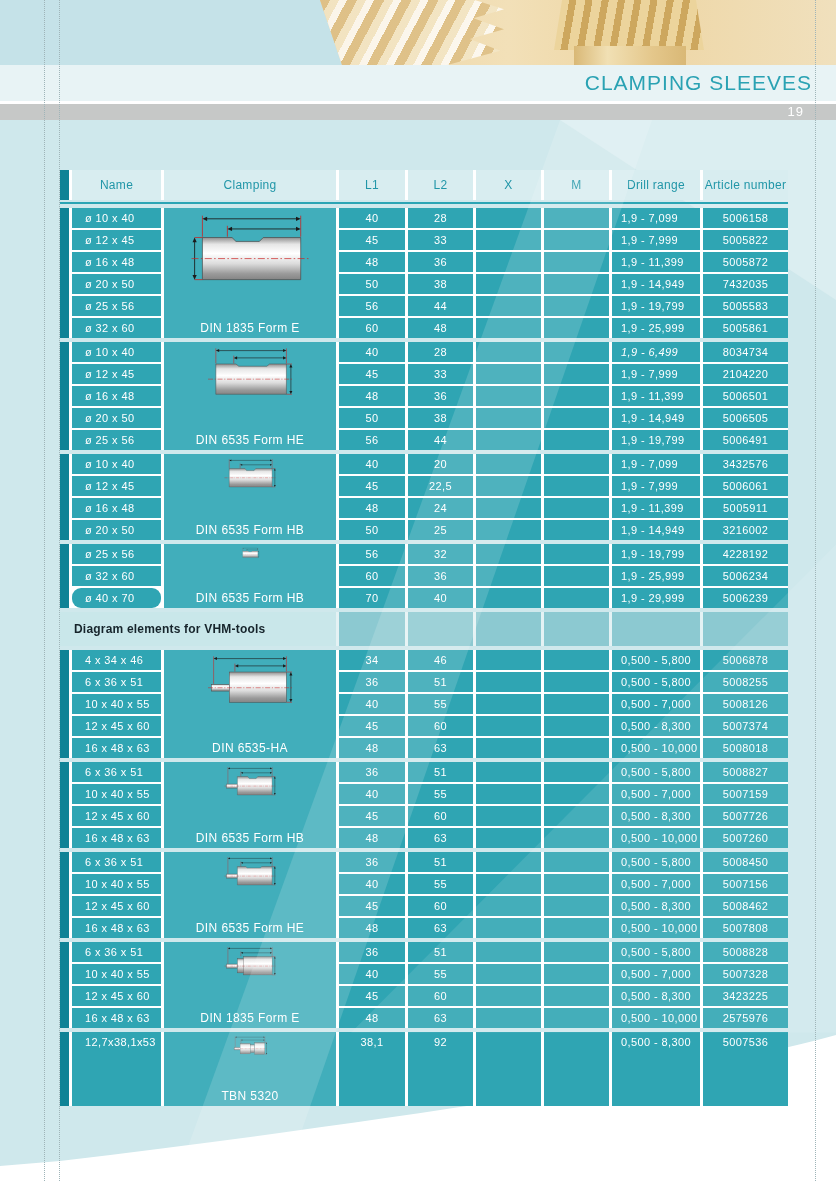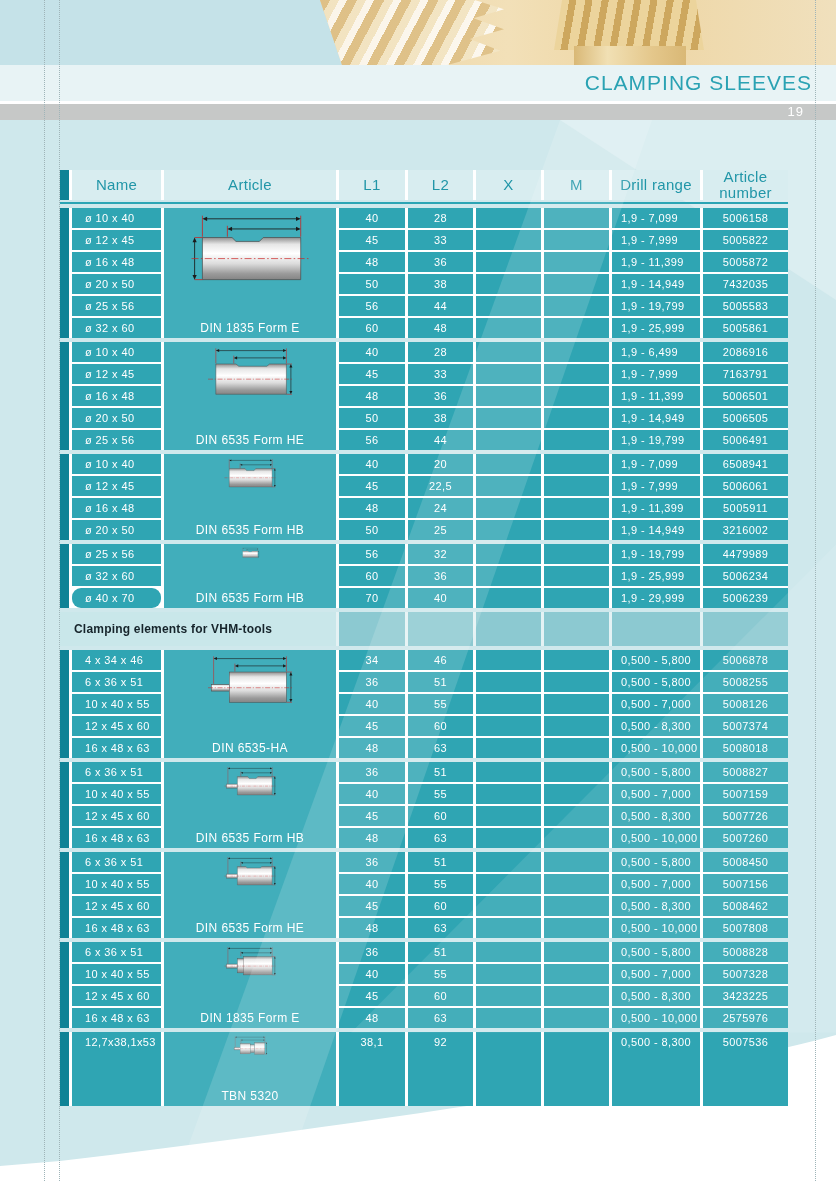--- a/index.html
+++ b/index.html
@@ -33,21 +33,21 @@
   .sheen.s1{background:rgba(255,255,255,.15);clip-path:polygon(67% 0,78% 0,34% 100%,21% 100%);}
   .sheen.s2{background:rgba(255,255,255,.10);clip-path:polygon(100% 40%,100% 86%,42% 86%);}
 
   .guide{position:absolute;top:0;height:1181px;width:0;border-left:1px dotted #9fb4b8;z-index:9;}
 
   
   .tbl{position:absolute;left:60px;top:50px;width:728px;z-index:2;}
   .grid{display:grid;grid-template-columns:9px 89px 172px 66px 65px 65px 65px 88px 85px;column-gap:3px;}
   .hdr{background:#ffffff;}
   .hcell{height:30px;display:flex;align-items:center;justify-content:center;text-align:center;
-         background:#d8edf0;color:#2196a8;font-size:15px;line-height:1.05;letter-spacing:.3px;}
+         background:#d8edf0;color:#2196a8;font-size:12px;line-height:1.05;letter-spacing:.3px;}
   .hacc{background:#0f8396;}
   .hrule{height:2px;background:#2ba4b4;margin-top:2px;}
 
   .group{margin-top:4px;row-gap:2px;grid-auto-rows:20px;background:#ffffff;}
   .group .cell{display:flex;align-items:center;background:#2fa5b3;color:#ffffff;
                font-size:11px;letter-spacing:.4px;white-space:nowrap;}
   .acc{grid-column:1;background:#0f8396;}
   .c-name{grid-column:2;padding-left:13px;}
   .dcell{grid-column:3;background:#41aebb;display:flex;flex-direction:column;align-items:center;
          justify-content:flex-end;padding:3px 5px 2px;overflow:hidden;gap:32px;}
@@ -103,21 +103,21 @@
 <div class="content">
   <svg class="bg-svg" width="836" height="1061" viewBox="0 0 836 1061">
     <path d="M60,1041 C400,1000 690,955 836,915 L836,1061 L0,1061 L0,1046 Z" fill="#ffffff"></path>
     <path d="M560,0 L836,0 L836,180 Z" fill="rgba(255,255,255,0.25)"></path>
   </svg>
 
   <div class="tbl">
     <div class="grid hdr">
       <div class="hacc"></div>
       <div class="hcell">Name</div>
-      <div class="hcell">Article</div>
+      <div class="hcell">Clamping</div>
       <div class="hcell">L1</div>
       <div class="hcell">L2</div>
       <div class="hcell">X</div>
       <div class="hcell">M</div>
       <div class="hcell">Drill range</div>
       <div class="hcell">Article number</div>
     </div>
     <div class="hrule"></div>
     <div id="table-groups">
         <div class="grid group">
@@ -207,29 +207,29 @@
               <line x1="158" y1="39" x2="158" y2="83" stroke="#1b1b1b" stroke-width="1.1"></line>
               <line x1="10" y1="61" x2="162" y2="61" stroke="#c22" stroke-width="0.9" stroke-dasharray="9 3 2 3"></line>
             </svg>
             <div class="dlabel">DIN 6535 Form HE</div>
           </div>
           <div class="cell c-name" style="grid-row: 1;">ø 10 x 40</div>
           <div class="cell c-l1" style="grid-row: 1;">40</div>
           <div class="cell c-l2" style="grid-row: 1;">28</div>
           <div class="cell c-x" style="grid-row: 1;"></div>
           <div class="cell c-m" style="grid-row: 1;"></div>
-          <div class="cell c-drill" style="grid-row: 1;">1,9 - 6,499</div>
-          <div class="cell c-art" style="grid-row: 1;">2086916</div>
+          <div class="cell c-drill" style="grid-row: 1; font-style: italic;">1,9 - 6,499</div>
+          <div class="cell c-art" style="grid-row: 1;">8034734</div>
           <div class="cell c-name" style="grid-row: 2;">ø 12 x 45</div>
           <div class="cell c-l1" style="grid-row: 2;">45</div>
           <div class="cell c-l2" style="grid-row: 2;">33</div>
           <div class="cell c-x" style="grid-row: 2;"></div>
           <div class="cell c-m" style="grid-row: 2;"></div>
           <div class="cell c-drill" style="grid-row: 2;">1,9 - 7,999</div>
-          <div class="cell c-art" style="grid-row: 2;">7163791</div>
+          <div class="cell c-art" style="grid-row: 2;">2104220</div>
           <div class="cell c-name" style="grid-row: 3;">ø 16 x 48</div>
           <div class="cell c-l1" style="grid-row: 3;">48</div>
           <div class="cell c-l2" style="grid-row: 3;">36</div>
           <div class="cell c-x" style="grid-row: 3;"></div>
           <div class="cell c-m" style="grid-row: 3;"></div>
           <div class="cell c-drill" style="grid-row: 3;">1,9 - 11,399</div>
           <div class="cell c-art" style="grid-row: 3;">5006501</div>
           <div class="cell c-name" style="grid-row: 4;">ø 20 x 50</div>
           <div class="cell c-l1" style="grid-row: 4;">50</div>
           <div class="cell c-l2" style="grid-row: 4;">38</div>
@@ -267,21 +267,21 @@
               <line x1="10" y1="61" x2="162" y2="61" stroke="#c22" stroke-width="0.9" stroke-dasharray="9 3 2 3"></line>
             </svg>
             <div class="dlabel">DIN 6535 Form HB</div>
           </div>
           <div class="cell c-name" style="grid-row: 1;">ø 10 x 40</div>
           <div class="cell c-l1" style="grid-row: 1;">40</div>
           <div class="cell c-l2" style="grid-row: 1;">20</div>
           <div class="cell c-x" style="grid-row: 1;"></div>
           <div class="cell c-m" style="grid-row: 1;"></div>
           <div class="cell c-drill" style="grid-row: 1;">1,9 - 7,099</div>
-          <div class="cell c-art" style="grid-row: 1;">6508941</div>
+          <div class="cell c-art" style="grid-row: 1;">3432576</div>
           <div class="cell c-name" style="grid-row: 2;">ø 12 x 45</div>
           <div class="cell c-l1" style="grid-row: 2;">45</div>
           <div class="cell c-l2" style="grid-row: 2;">22,5</div>
           <div class="cell c-x" style="grid-row: 2;"></div>
           <div class="cell c-m" style="grid-row: 2;"></div>
           <div class="cell c-drill" style="grid-row: 2;">1,9 - 7,999</div>
           <div class="cell c-art" style="grid-row: 2;">5006061</div>
           <div class="cell c-name" style="grid-row: 3;">ø 16 x 48</div>
           <div class="cell c-l1" style="grid-row: 3;">48</div>
           <div class="cell c-l2" style="grid-row: 3;">24</div>
@@ -319,38 +319,38 @@
               <line x1="10" y1="61" x2="162" y2="61" stroke="#c22" stroke-width="0.9" stroke-dasharray="9 3 2 3"></line>
             </svg>
             <div class="dlabel">DIN 6535 Form HB</div>
           </div>
           <div class="cell c-name" style="grid-row: 1;">ø 25 x 56</div>
           <div class="cell c-l1" style="grid-row: 1;">56</div>
           <div class="cell c-l2" style="grid-row: 1;">32</div>
           <div class="cell c-x" style="grid-row: 1;"></div>
           <div class="cell c-m" style="grid-row: 1;"></div>
           <div class="cell c-drill" style="grid-row: 1;">1,9 - 19,799</div>
-          <div class="cell c-art" style="grid-row: 1;">4479989</div>
+          <div class="cell c-art" style="grid-row: 1;">4228192</div>
           <div class="cell c-name" style="grid-row: 2;">ø 32 x 60</div>
           <div class="cell c-l1" style="grid-row: 2;">60</div>
           <div class="cell c-l2" style="grid-row: 2;">36</div>
           <div class="cell c-x" style="grid-row: 2;"></div>
           <div class="cell c-m" style="grid-row: 2;"></div>
           <div class="cell c-drill" style="grid-row: 2;">1,9 - 25,999</div>
           <div class="cell c-art" style="grid-row: 2;">5006234</div>
           <div class="cell c-name" style="grid-row: 3; border-radius: 9px;">ø 40 x 70</div>
           <div class="cell c-l1" style="grid-row: 3;">70</div>
           <div class="cell c-l2" style="grid-row: 3;">40</div>
           <div class="cell c-x" style="grid-row: 3;"></div>
           <div class="cell c-m" style="grid-row: 3;"></div>
           <div class="cell c-drill" style="grid-row: 3;">1,9 - 29,999</div>
           <div class="cell c-art" style="grid-row: 3;">5006239</div>
         </div>
         <div class="grid section">
-          <div class="sec-label">Clamping elements for  VHM-tools</div>
+          <div class="sec-label">Diagram elements for  VHM-tools</div>
           <div class="c-l1 sec-cell"></div>
           <div class="c-l2 sec-cell"></div>
           <div class="c-x sec-cell"></div>
           <div class="c-m sec-cell"></div>
           <div class="c-drill sec-cell"></div>
           <div class="c-art sec-cell"></div>
         </div>
         <div class="grid group">
           <div class="acc" style="grid-row: 1 / span 5;"></div>
           <div class="dcell" style="grid-row: 1 / span 5;">

